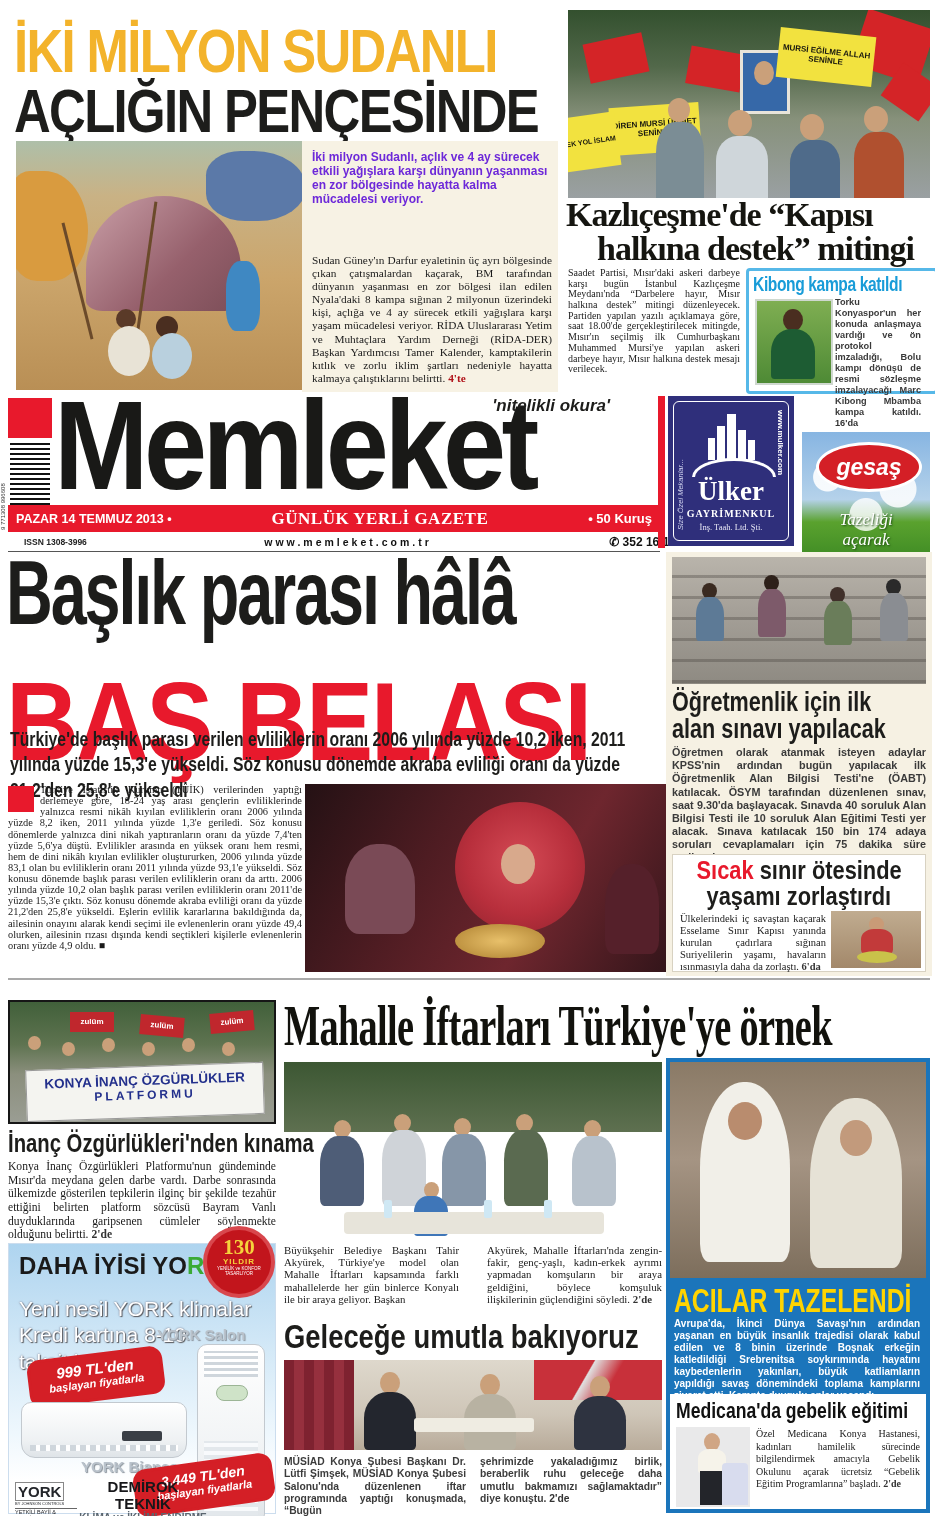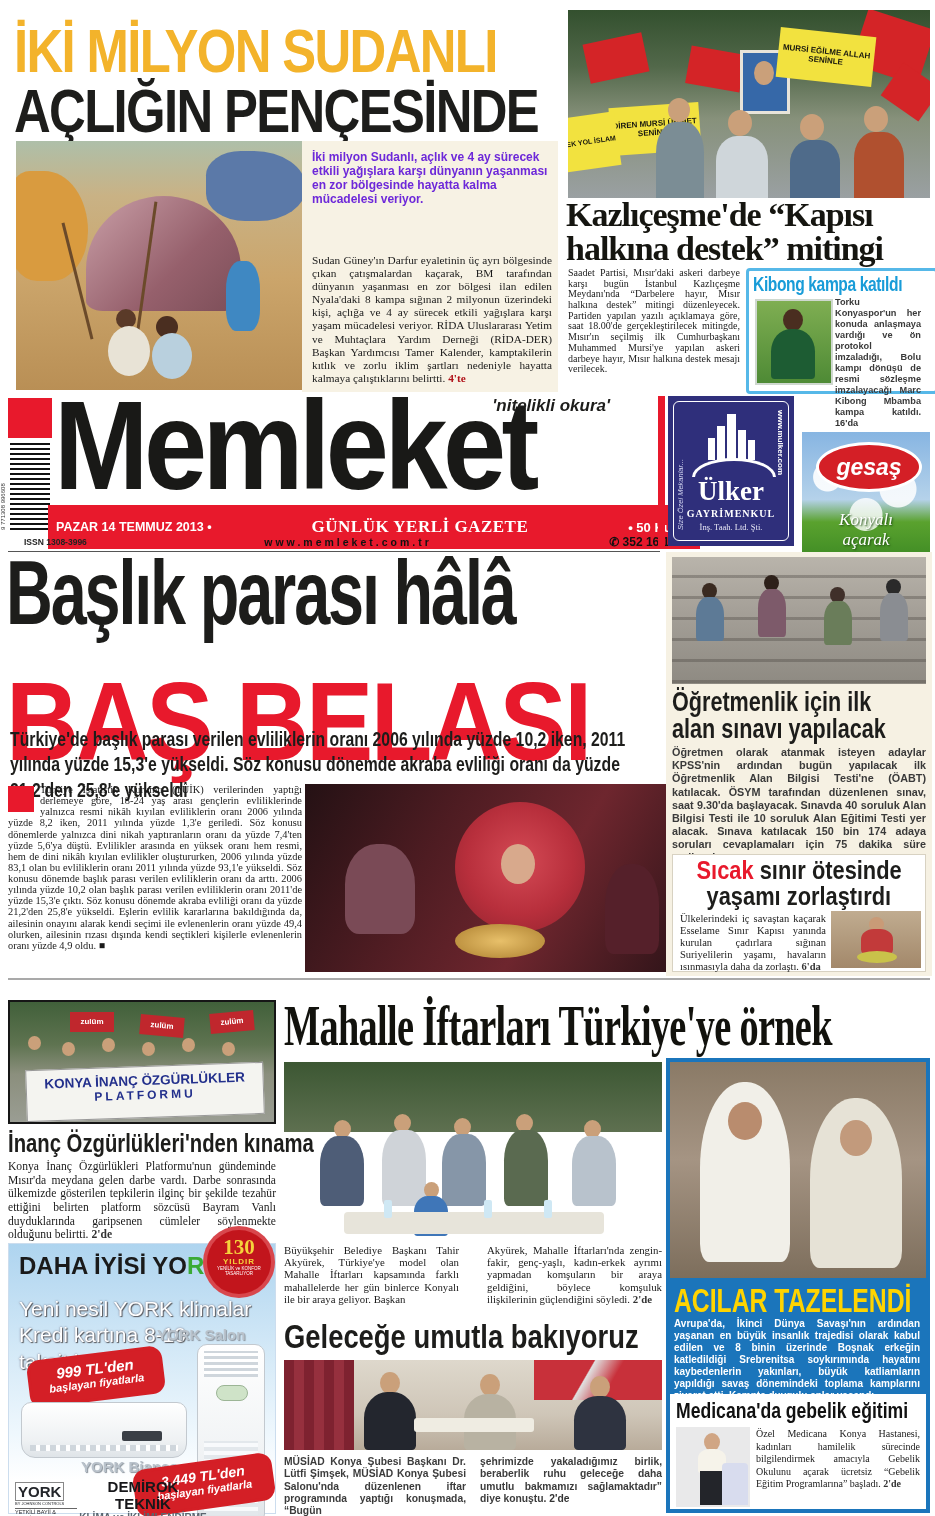--- a/index.html
+++ b/index.html
@@ -78,21 +78,21 @@
     <div class="head" style="left:232px;top:104px;width:24px;height:26px;"></div>
     <div class="head" style="left:296px;top:96px;width:24px;height:26px;"></div>
     <div class="blob" style="left:88px;top:112px;width:48px;height:76px;background:#7b8d95;border-radius:40% 40% 0 0;"></div>
     <div class="blob" style="left:148px;top:126px;width:52px;height:62px;background:#cfd6da;border-radius:40% 40% 0 0;"></div>
     <div class="blob" style="left:222px;top:130px;width:50px;height:58px;background:#4f6b8a;border-radius:40% 40% 0 0;"></div>
     <div class="blob" style="left:286px;top:122px;width:50px;height:66px;background:#b0502f;border-radius:40% 40% 0 0;"></div>
   </div>
 
   <div class="ab serif" style="left:566px;top:198px;width:368px;font-weight:bold;font-size:34px;line-height:1.0;letter-spacing:-1px;color:#151510;">
     <span style="display:block;">Kazlıçeşme'de “Kapısı</span>
-    <span style="display:block;">halkına destek” mitingi</span>
+    <span style="display:block;margin-left:31px;">halkına destek” mitingi</span>
   </div>
   <div class="ab body-serif just" style="left:568px;top:268px;width:172px;font-size:10px;line-height:1.07;">Saadet Partisi, Mısır'daki askeri darbeye karşı bugün İstanbul Kazlıçeşme Meydanı'nda “Darbelere hayır, Mısır halkına destek” mitingi düzenleyecek. Partiden yapılan yazılı açıklamaya göre, saat 18.00'de gerçekleştirilecek mitingde, Mısır'ın seçilmiş ilk Cumhurbaşkanı Muhammed Mursi'ye yapılan askeri darbeye hayır, Mısır halkına destek mesajı verilecek.</div>
 
   <div class="ab" style="left:746px;top:268px;width:178px;height:116px;border:3px solid #56b8e8;border-radius:4px;background:#fff;padding:2px 4px;">
     <div>
       <span class="cx" style="font-size:20px;font-weight:bold;color:#189cd8;transform:scaleX(.78);letter-spacing:-0.5px;">Kibong kampa katıldı</span>
     </div>
     <div class="photo" style="left:6px;top:28px;width:74px;height:82px;background:linear-gradient(180deg,#7fae52,#4e8a35);border:2px solid #cfd8cf;">
       <div class="head" style="left:26px;top:8px;width:20px;height:22px;background:#4a2e20;"></div>
       <div class="figure" style="left:14px;top:28px;width:44px;height:50px;background:#1d5c33;"></div>
@@ -104,21 +104,21 @@
   </div>
 
   <div class="ab" style="left:8px;top:398px;width:44px;height:40px;background:#e8192c;"></div>
   <div class="ab" style="left:10px;top:442px;width:40px;height:88px;background:repeating-linear-gradient(0deg,#111 0 2px,#fff 2px 5px);"></div>
   <div class="ab" style="left:0px;top:442px;width:10px;height:88px;font-size:6px;color:#333;writing-mode:vertical-rl;transform:rotate(180deg);">9 771308 996608</div>
   <div class="ab" style="left:54px;top:388px;">
     <span class="cx" style="font-size:126px;font-weight:bold;letter-spacing:-5px;color:#191917;transform:scaleX(.9);line-height:.92;">Memleket</span>
   </div>
   <div class="ab" style="left:430px;top:396px;width:180px;text-align:right;font-size:17px;font-weight:bold;font-style:italic;color:#1d1d1b;">'nitelikli okura'</div>
 
-  <div class="ab redbar" style="left:8px;top:505px;width:652px;height:44px;padding:0 8px;box-sizing:border-box;margin-left:40px;">
+  <div class="ab redbar" style="left:8px;top:505px;width:652px;height:27px;padding:0 8px;box-sizing:border-box;">
     <span style="font-size:12.5px;font-weight:bold;">PAZAR 14 TEMMUZ 2013 •</span>
     <span class="serif" style="font-size:17px;font-weight:bold;letter-spacing:.5px;">GÜNLÜK YERLİ GAZETE</span>
     <span style="font-size:13px;font-weight:bold;">• 50 Kuruş</span>
   </div>
   <div class="ab" style="left:24px;top:534px;width:652px;height:16px;display:flex;align-items:center;justify-content:space-between;">
     <span style="font-size:8.5px;font-weight:bold;color:#222;">ISSN 1308-3996</span>
     <span style="font-size:10.5px;font-weight:bold;letter-spacing:3px;color:#111;">www.memleket.com.tr</span>
     <span style="font-size:12px;font-weight:bold;color:#111;">
       <span>✆</span>
       <span>352 16 16</span>
@@ -146,21 +146,21 @@
 
   <div class="ab" style="left:802px;top:396px;width:128px;height:150px;background:
       radial-gradient(circle at 20% 30%,rgba(255,255,255,.9) 0 14px,transparent 15px),
       radial-gradient(circle at 75% 38%,rgba(255,255,255,.85) 0 18px,transparent 19px),
       radial-gradient(circle at 50% 55%,rgba(255,255,255,.8) 0 16px,transparent 17px),
       linear-gradient(180deg,#87b5e2 0%,#b5d2ea 45%,#5aa22e 60%,#2e7d1f 100%); margin-top: 36px;">
     <div class="ab" style="left:14px;top:10px;width:100px;height:44px;background:#d41f26;border:3px solid #fff;border-radius:50%;display:flex;align-items:center;justify-content:center;">
       <span style="color:#fff;font-weight:bold;font-style:italic;font-size:23px;">gesaş</span>
     </div>
     <div class="ab serif" style="left:0;top:78px;width:128px;text-align:center;color:#fff;font-style:italic;font-size:17px;line-height:1.2;text-shadow:1px 1px 2px #1e4d12;">
-      <span style="display:block;">Konyalı</span>
+      <span style="display:block;">Tazeliği</span>
       <span style="display:block;">açarak</span>
     </div>
     <div class="ab" style="left:0;top:128px;width:128px;text-align:center;color:#fff;font-weight:bold;font-size:12.5px;text-shadow:1px 1px 1px #14390c;">www.gesas.com.tr</div>
   </div>
 
   <div class="ab" style="left:6px;top:548px;">
     <span class="cx hd-black" style="font-size:90px;letter-spacing:-3px;transform:scaleX(.72);">Başlık parası hâlâ</span>
   </div>
   <div class="ab" style="left:6px;top:666px;">
     <span class="cx hd-red" style="font-size:112px;letter-spacing:-3px;transform:scaleX(.9);">BAŞ BELASI</span>

